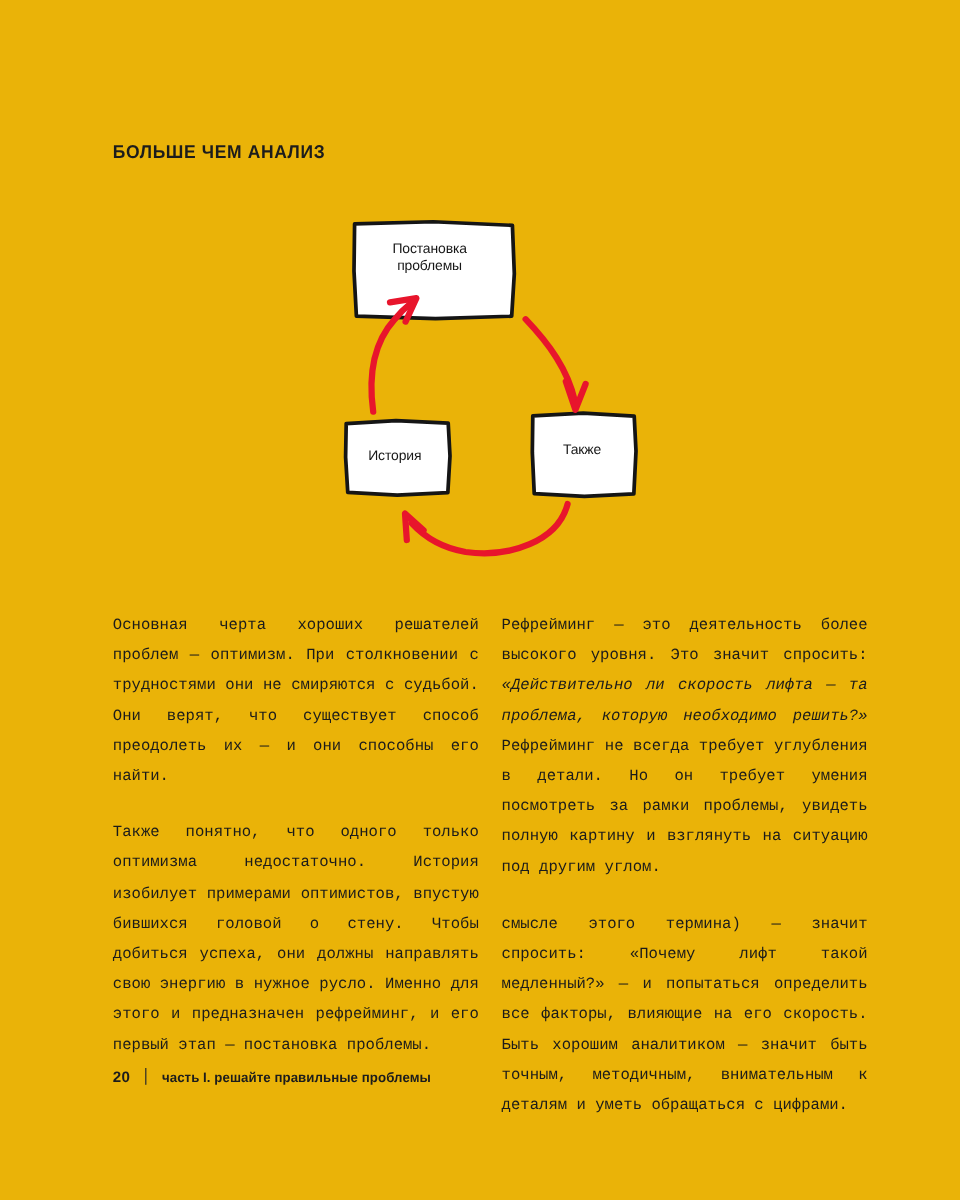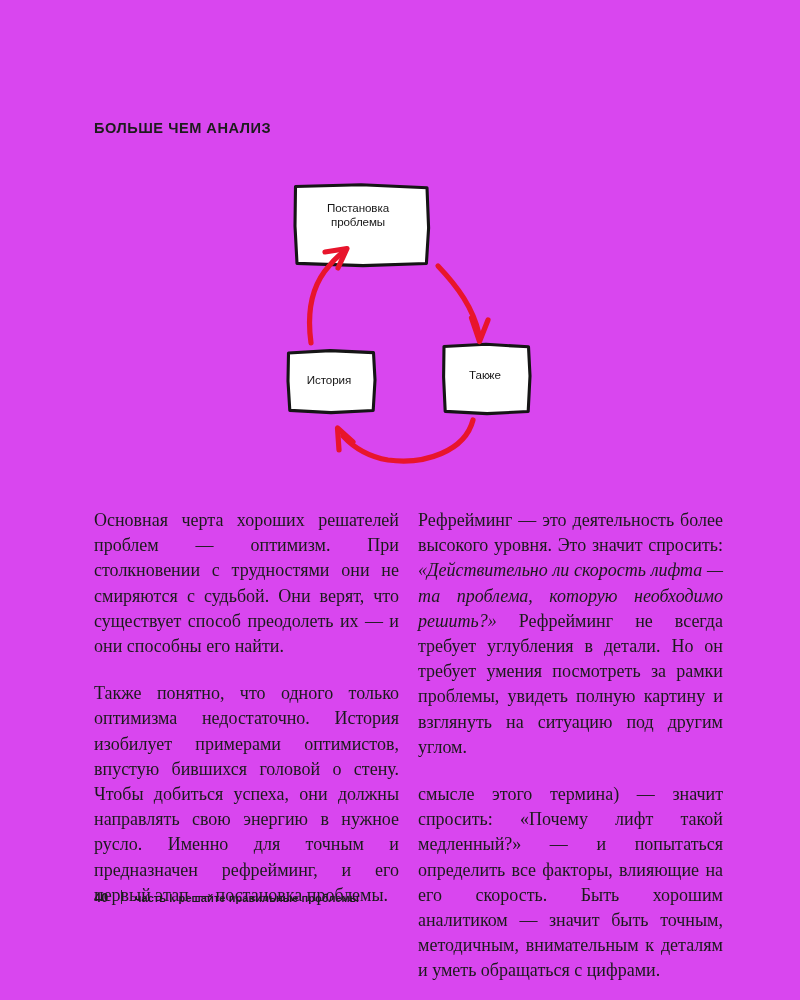--- a/index.html
+++ b/index.html
@@ -13,21 +13,21 @@
     height: 1000px;
     position: relative;
     overflow: hidden;
     font-family: "Liberation Serif", serif;
     color: #1a1a1a;
     -webkit-font-smoothing: antialiased;
   }
   .page {
     position: absolute;
     inset: 0;
-    background: #d946ef;
+    background: #eab308;
   }
 
   
   .section-heading {
     position: absolute;
     left: 94px;
     top: 109px;
     font-family: "Liberation Sans", sans-serif;
     font-weight: bold;
     font-size: 15.5px;
@@ -76,22 +76,22 @@
     left: 160px;
     top: 200px;
     width: 100px;
   }
 
   
   .column {
     position: absolute;
     top: 508px;
     width: 305px;
-    font-family: Liberation Serif, serif;
-    font-size: 18px;
+    font-family: Liberation Mono, monospace;
+    font-size: 13px;
     line-height: 25.2px;
     text-align: justify;
     color: #1b1b1b;
     hyphens: manual;
   }
   .column.left  { left: 94px; }
   .column.right { left: 418px; }
   .column p {
     margin: 0 0 22px 0;
   }
@@ -168,27 +168,27 @@
     <div class="node-label top">Постановка
 проблемы</div>
 
     <div class="node-label left">История</div>
 
     <div class="node-label right">Также</div>
   </div>
 
   <div class="column left">
     <p>Основная черта хороших решателей проблем — оптимизм. При столкновении с трудностями они не смиряются с судьбой. Они верят, что существует способ преодолеть их — и они способны его найти.</p>
-    <p>Также понятно, что одного только оптимизма недостаточно. История изобилует примерами оптимистов, впустую бившихся головой о стену. Чтобы добиться успеха, они должны направлять свою энергию в нужное русло. Именно для точным и предназначен рефрейминг, и его первый этап — постановка проблемы.</p>
+    <p>Также понятно, что одного только оптимизма недостаточно. История изобилует примерами оптимистов, впустую бившихся головой о стену. Чтобы добиться успеха, они должны направлять свою энергию в нужное русло. Именно для этого и предназначен рефрейминг, и его первый этап — постановка проблемы.</p>
   </div>
 
   <div class="column right">
     <p><span>Рефрейминг — это деятельность более высокого уровня. Это значит спросить: </span><i>«Действительно ли скорость лифта — та проблема, которую необходимо решить?»</i><span> Рефрейминг не всегда требует углубления в детали. Но он требует умения посмотреть за рамки проблемы, увидеть полную картину и взглянуть на ситуацию под другим углом.</span></p>
     <p>смысле этого термина) — значит спросить: «Почему лифт такой медленный?» — и попытаться определить все факторы, влияющие на его скорость. Быть хорошим аналитиком — значит быть точным, методичным, внимательным к деталям и уметь обращаться с цифрами.</p>
   </div>
 
   <div class="footer">
-    <span class="footer-page-number">40</span>
+    <span class="footer-page-number">20</span>
     <span class="footer-rule"></span>
     <span class="footer-running-title">часть I. решайте правильные проблемы</span>
   </div>
 
 </div>
 
 </body></html>

